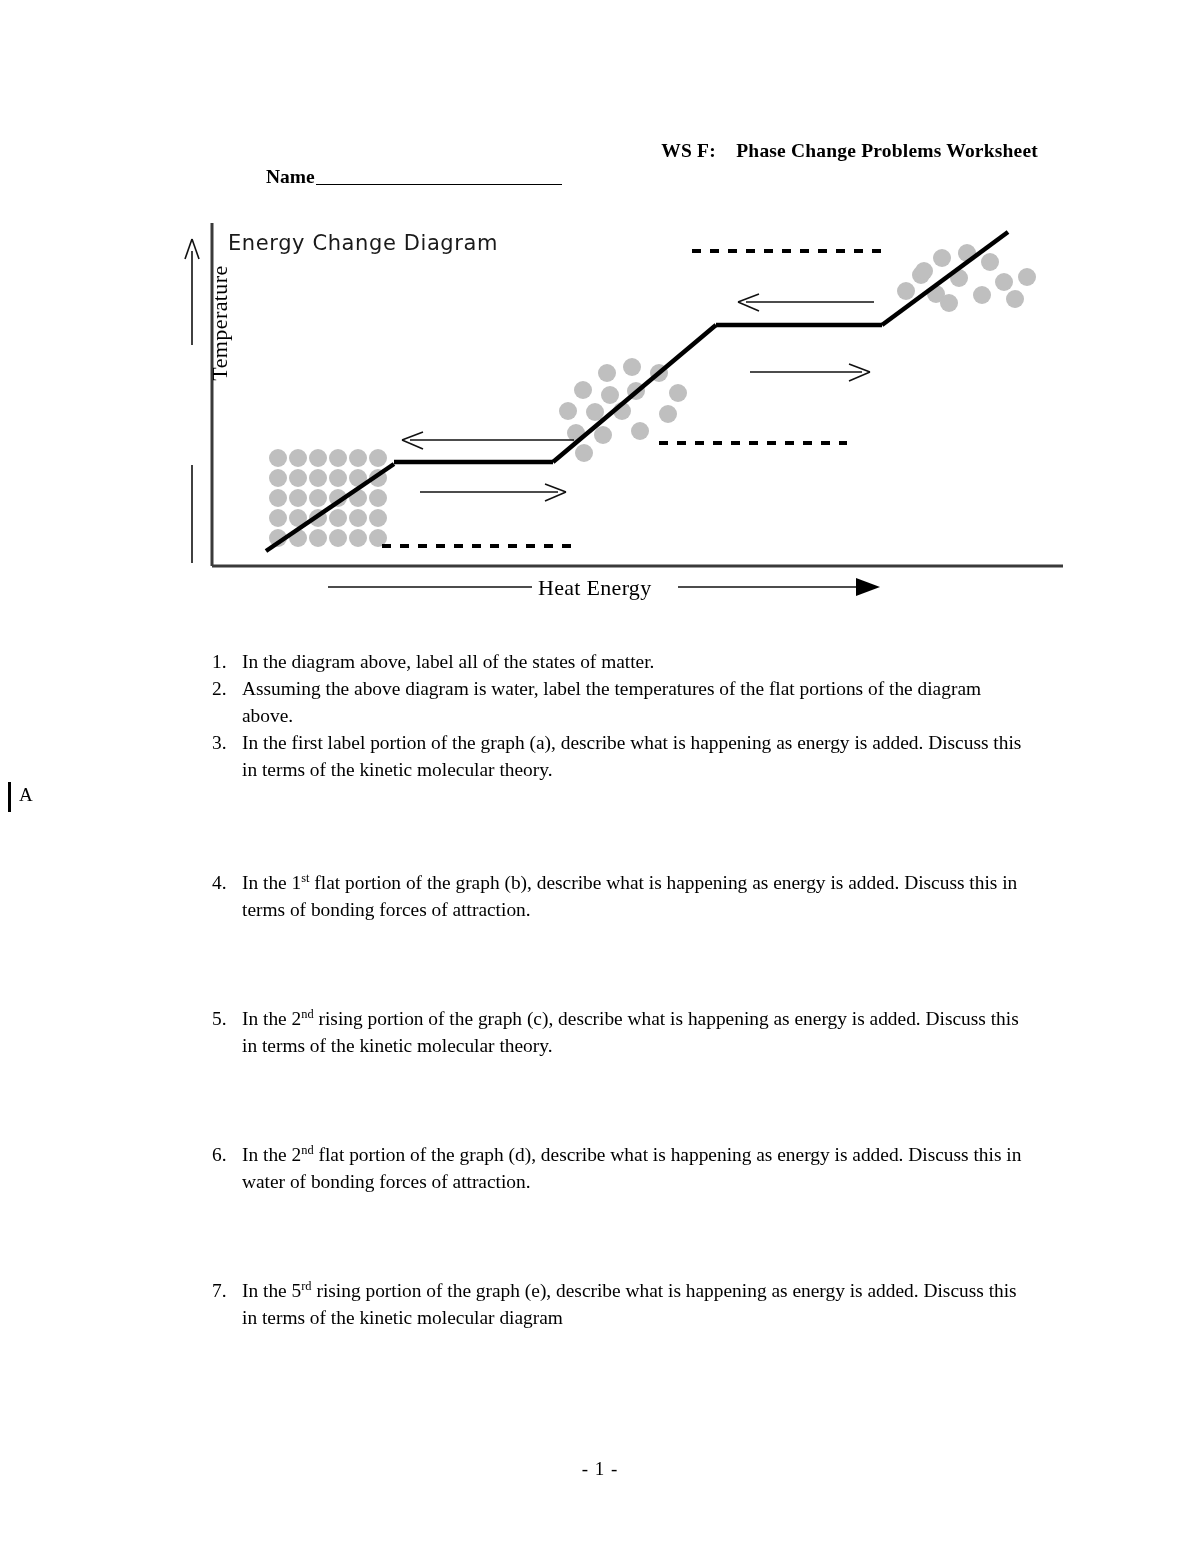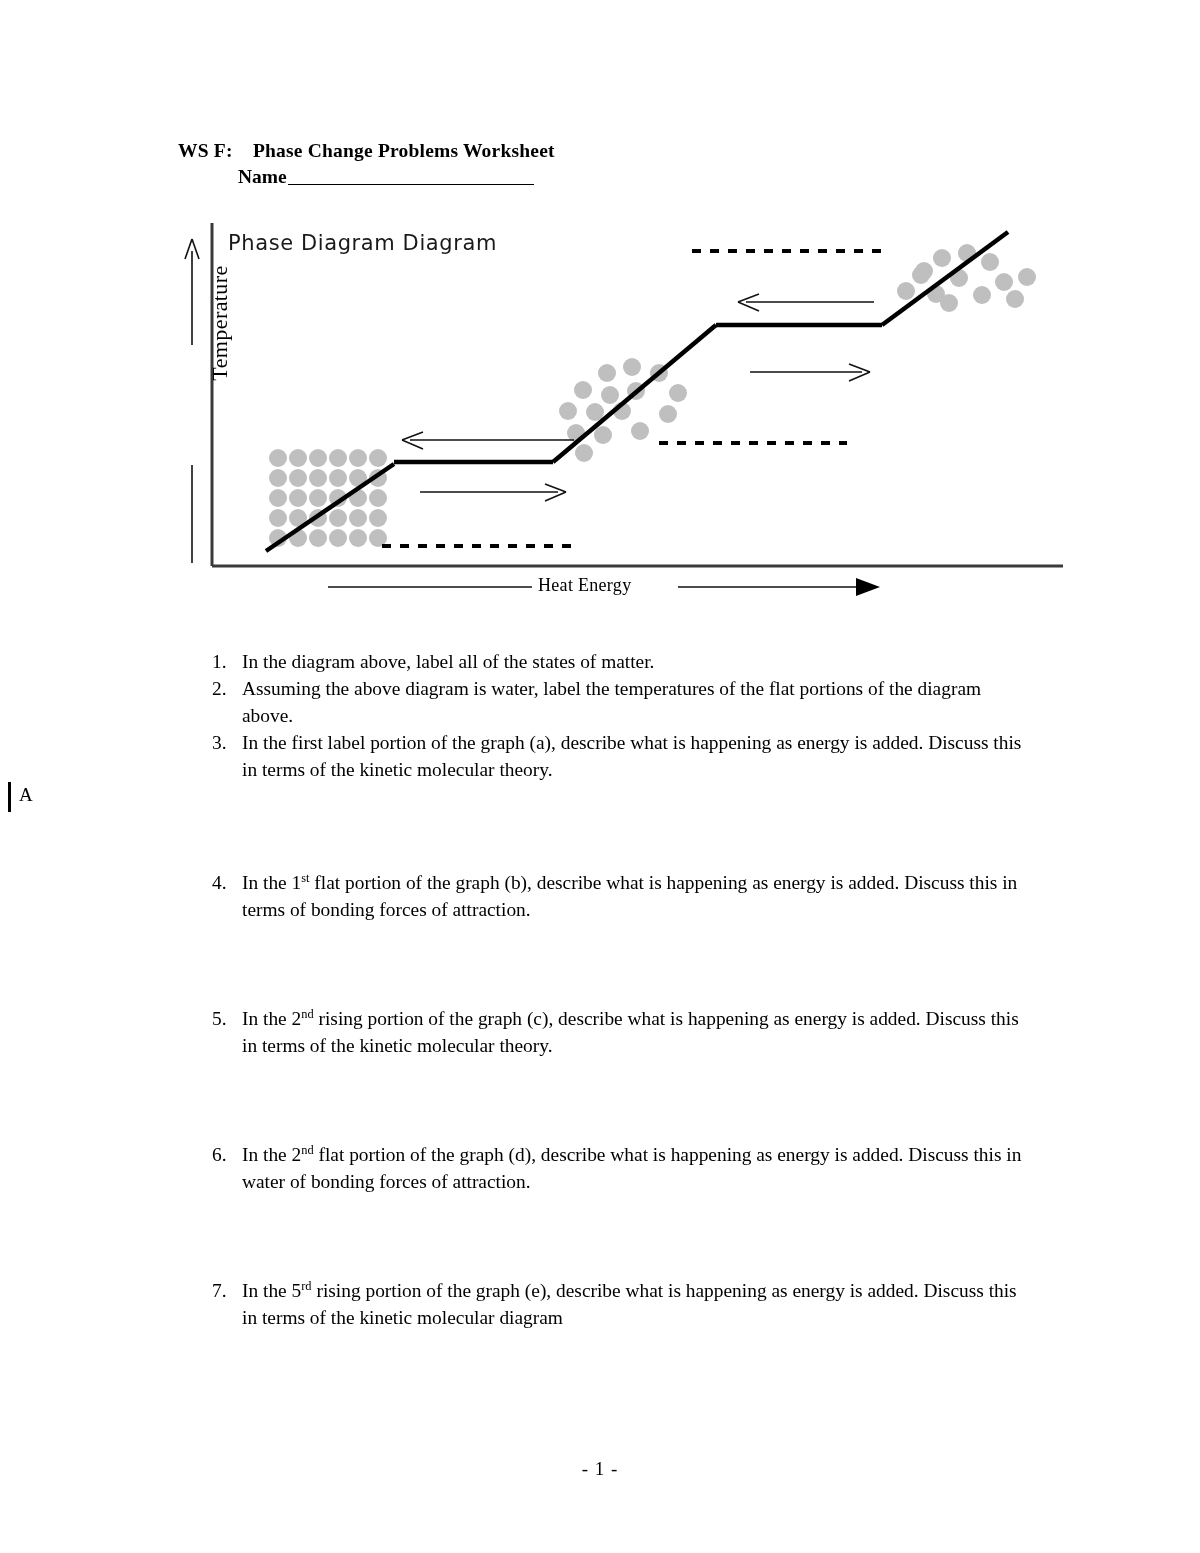--- a/index.html
+++ b/index.html
@@ -23,24 +23,25 @@
     left: 178px;
     top: 140px;
     width: 860px;
   }
   .title-line {
     font-family: "Liberation Serif", serif;
     font-weight: bold;
     font-size: 19.5px;
     letter-spacing: 0.2px;
     white-space: pre;
+    text-align: right;
   }
   .name-line {
     margin-top: 4px;
-    margin-left: 60px;
+    margin-left: 88px;
     font-family: "Liberation Serif", serif;
     font-weight: bold;
     font-size: 19.5px;
     display: flex;
     align-items: flex-end;
   }
   .name-rule {
     display: inline-block;
     width: 246px;
     border-bottom: 1.6px solid #000;
@@ -83,21 +84,21 @@
     font-family: "Liberation Serif", serif;
     font-size: 22px;
     letter-spacing: 0.4px;
     white-space: nowrap;
   }
   .x-axis-label {
     position: absolute;
     left: 368px;
     top: 360px;
     font-family: "Liberation Serif", serif;
-    font-size: 18px;
+    font-size: 22px;
     letter-spacing: 0.3px;
     white-space: nowrap;
   }
 
   
   .margin-mark {
     position: absolute;
     left: 8px;
     top: 782px;
     display: flex;
@@ -299,21 +300,21 @@
       <path d="M700,157 L679,166"></path>
     </g>
 
     <line x1="158" y1="372" x2="362" y2="372" stroke="#111" stroke-width="1.6"></line>
     <g>
       <line x1="508" y1="372" x2="690" y2="372" stroke="#111" stroke-width="1.6"></line>
       <polygon points="710,372 686,363 686,381" fill="#000"></polygon>
     </g>
   </svg>
 
-  <div class="chart-title">Phase Diagram Diagram</div>
+  <div class="chart-title">Energy Change Diagram</div>
   <div class="y-axis-label">Temperature</div>
   <div class="x-axis-label">Heat Energy</div>
 </div>
 
 <div class="margin-mark">
   <div class="margin-bar"></div>
   <div class="margin-letter">A</div>
 </div>
 
 <div class="questions">

